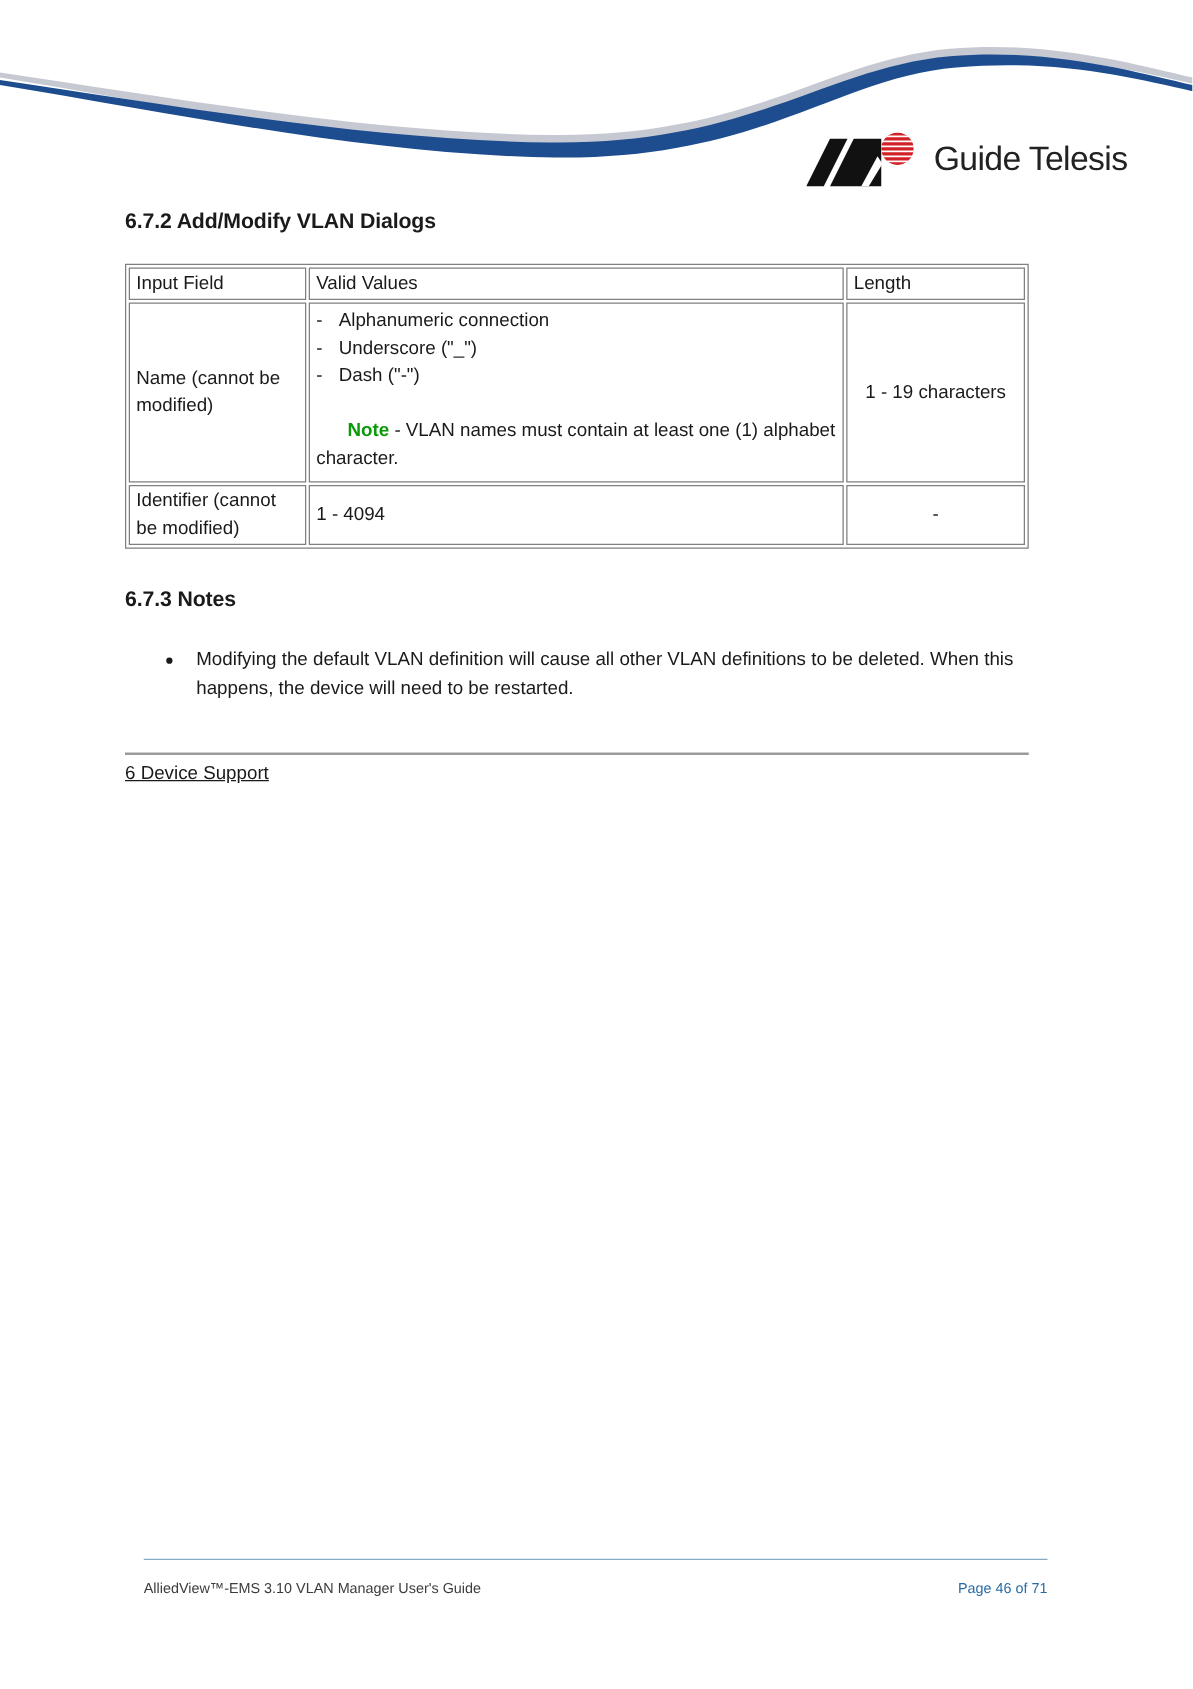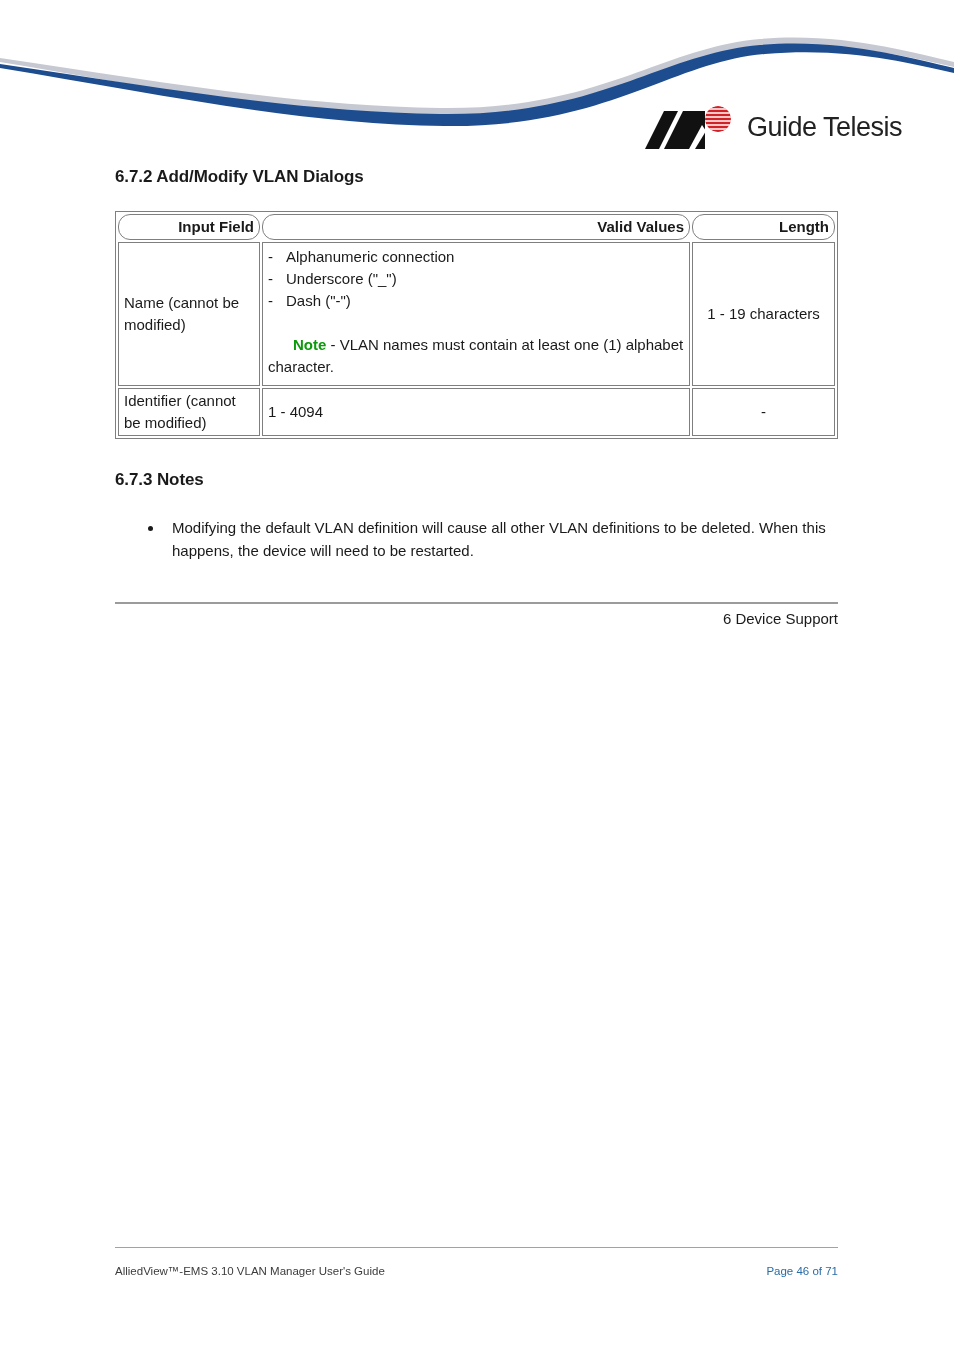--- a/index.html
+++ b/index.html
@@ -24,21 +24,21 @@
   }
   .logo-text {
     font-size: 27px;
     letter-spacing: -0.5px;
     color: #222222;
     white-space: nowrap;
   }
 
   
   .content {
-    position: absolute; top: 0; left: 115px;
+    position: absolute; top: 0; left: 100px;
     width: 723px;
   }
   .h-section {
     font-size: 17px;
     font-weight: bold;
     letter-spacing: -0.1px;
   }
   .h-add-modify { margin-top: 167px; }
   .intro {
     margin-top: 28px;
@@ -55,24 +55,23 @@
     font-size: 15px;
     line-height: 22px;
   }
   table.vlan-table th, table.vlan-table td {
     border: 1px solid #7f7f7f;
     padding: 1px 5px;
     vertical-align: middle;
     background: #ffffff;
   }
   table.vlan-table th {
-    font-weight: bold;
-    text-align: right;
+    font-weight: normal;
+    text-align: left;
     height: 24px;
-    border-radius: 12px;
   }
   th.col-length, td.cell-length { text-align: center; width: 143px; }
   th.col-input, td.cell-input { width: 142px; }
   td.row1 { height: 132px; }
   td.row2 { height: 46px; }
   .vv-list { padding: 2px 0; }
   .vv-item { display: flex; }
   .vv-item::before { content: "-"; width: 18px; flex: 0 0 18px; }
   .note-para { margin-top: 22px; padding-bottom: 4px; }
   .note-label { font-weight: bold; margin-left: 25px; }
@@ -96,22 +95,22 @@
 
   
   hr.chapter-rule {
     margin-top: 40px;
     border: none;
     border-top: 2px solid #9b9b9b;
     height: 0;
   }
   .device-support {
     margin-top: 6px;
-    text-align: right;
-    font-size: 15px;
+    font-size: 15px;
+    text-decoration: underline;
   }
 
   
   .page-footer {
     position: absolute; top: 1247px; left: 115px;
     width: 723px;
     border-top: 1px solid #85aac6;
     padding-top: 17px;
     display: flex;
     justify-content: space-between;

